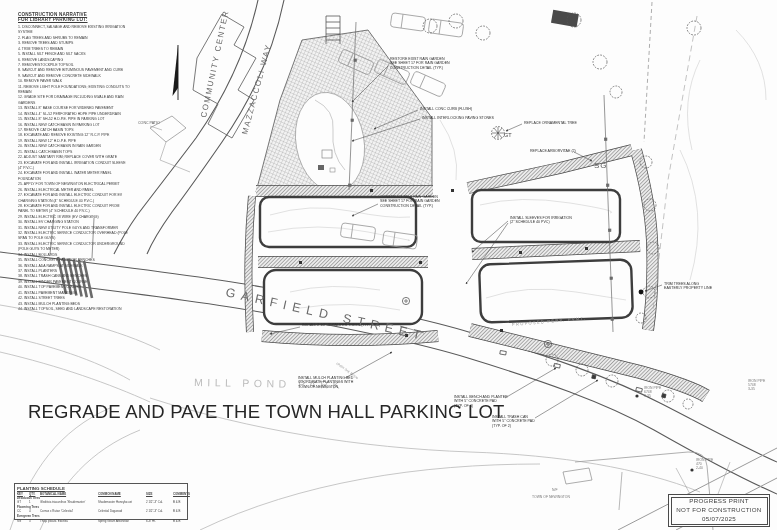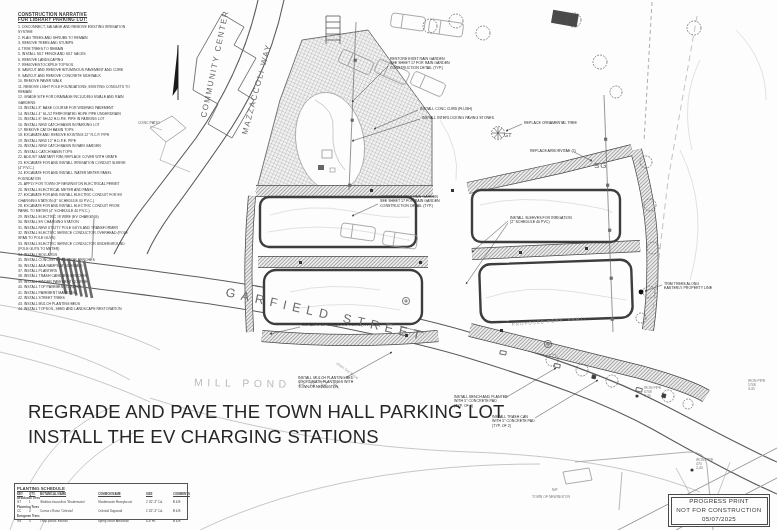--- a/index.html
+++ b/index.html
@@ -368,21 +368,20 @@
         <div class="nar-item">40.  INSTALL TOP PAVEMENT COURSE</div>
         <div class="nar-item">41.  INSTALL PAVEMENT MARKINGS</div>
         <div class="nar-item">42.  INSTALL STREET TREES</div>
         <div class="nar-item">43.  INSTALL MULCH PLANTING BEDS</div>
         <div class="nar-item">44.  INSTALL TOPSOIL, SEED AND LANDSCAPE RESTORATION</div>
       </div>
 </div>
 
 <div class="ov bigtext">
   <div>REGRADE AND PAVE THE TOWN HALL PARKING LOT</div>
-  <div>INSTALL THE EV CHARGING STATIONS</div>
 </div>
 
 <div class="ov schedule">
   <div class="sch-title">PLANTING SCHEDULE</div>
   <div class="sch-grid">
     <div class="h">KEY</div>
     <div class="h">QTY.</div>
     <div class="h">BOTANICAL NAME</div>
     <div class="h">COMMON NAME</div>
     <div class="h">SIZE</div>

